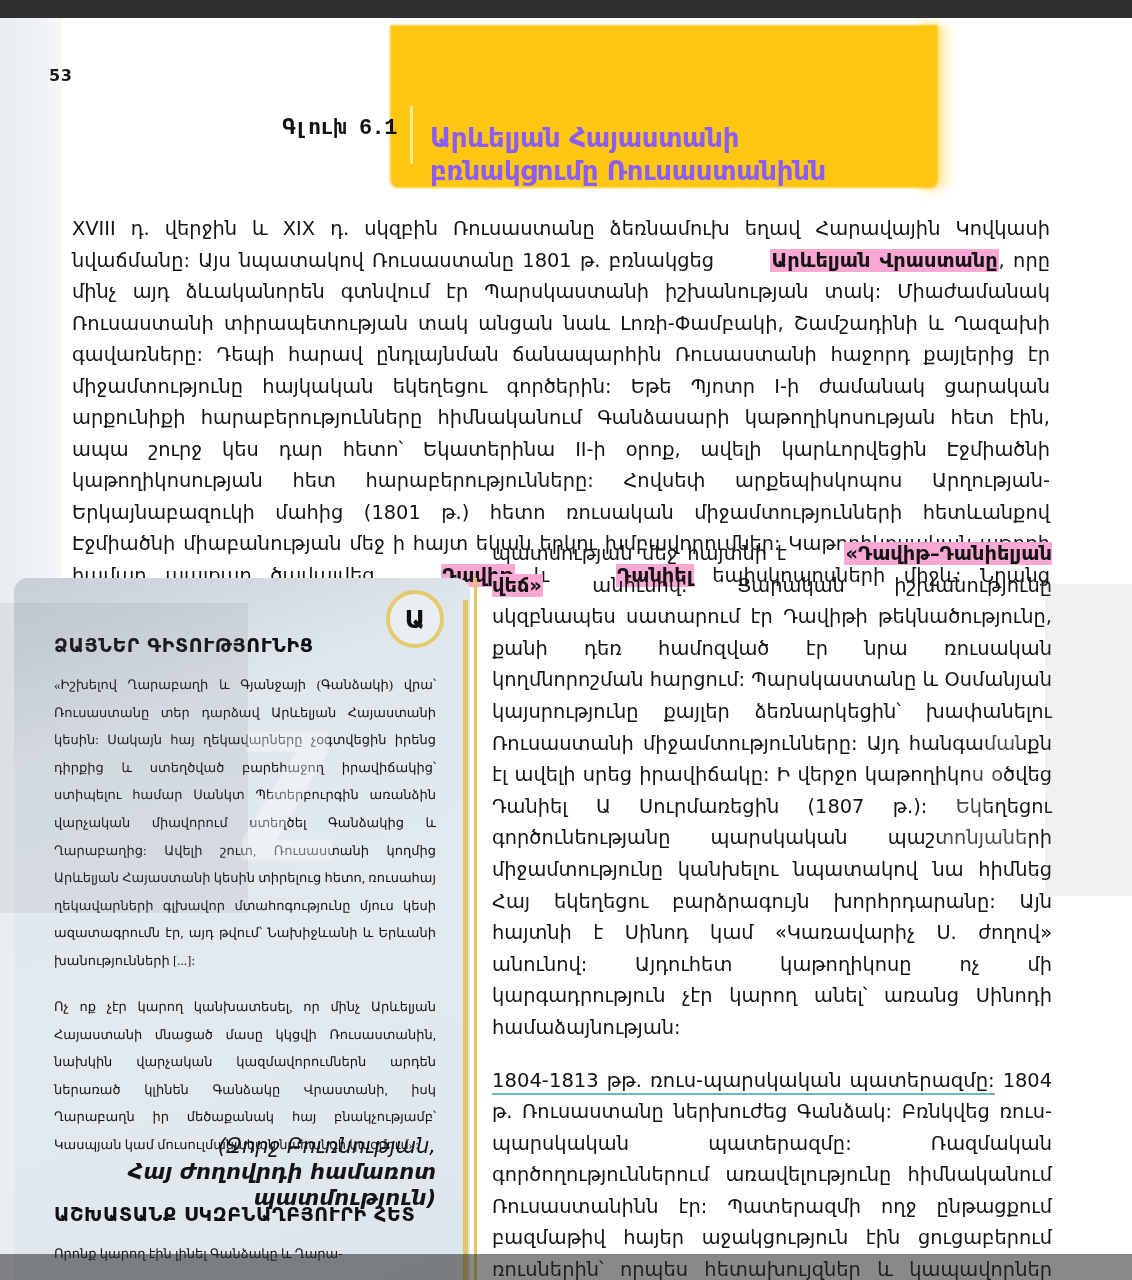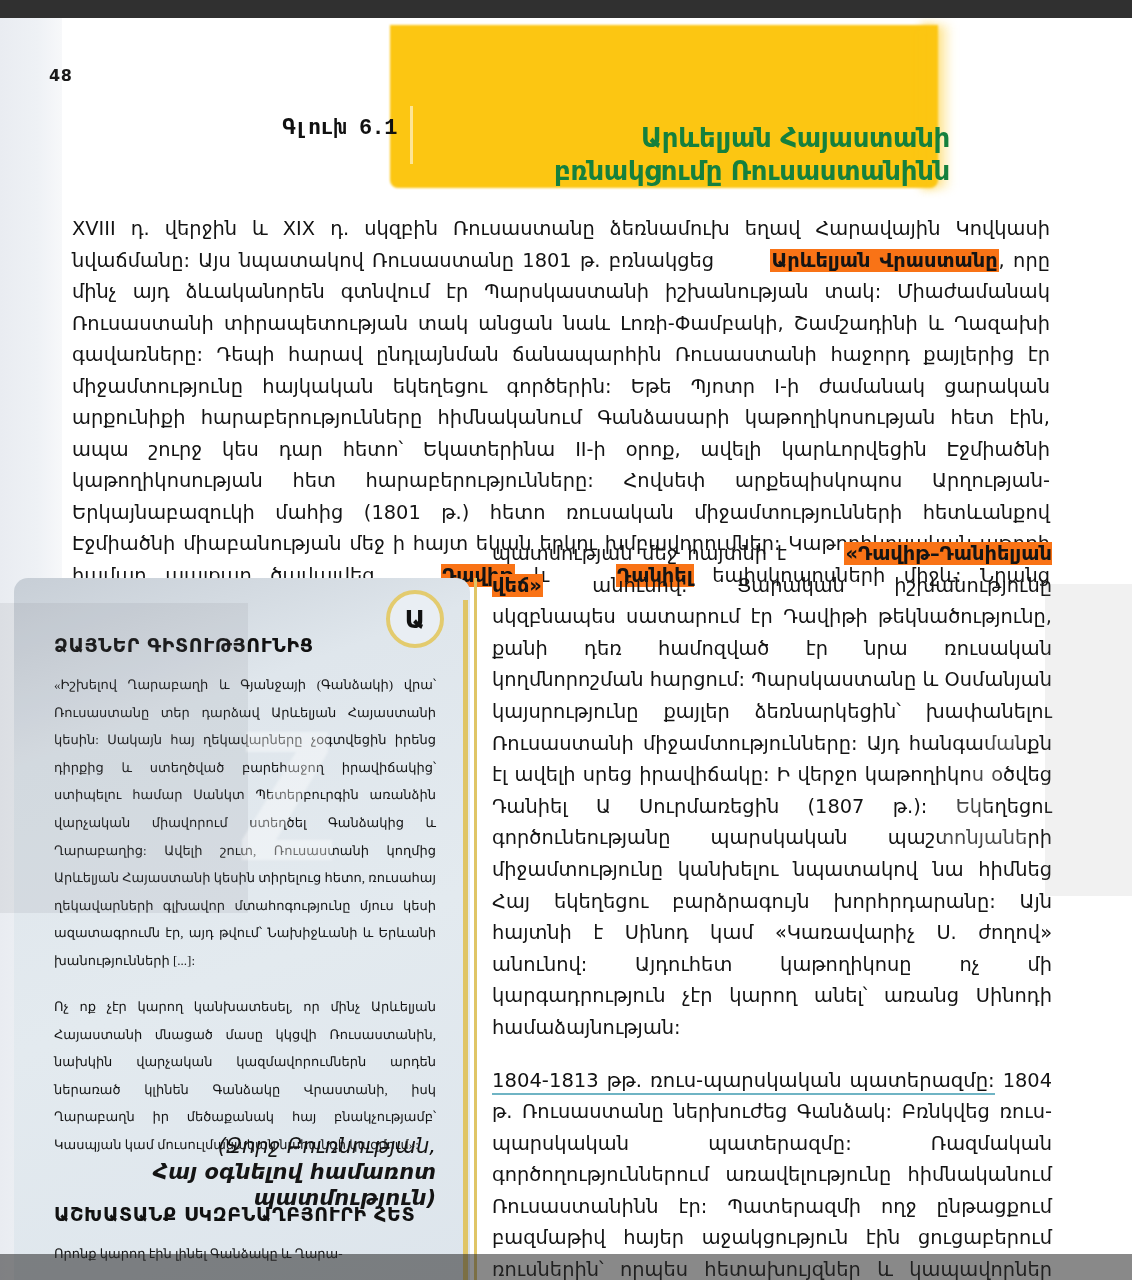--- a/index.html
+++ b/index.html
@@ -112,41 +112,40 @@
 
   .chapter-title {
     position: absolute;
     top: 104px;
     left: 265px;
     width: 520px;
     font-family: "DejaVu Sans", sans-serif;
     font-weight: bold;
     font-size: 26px;
     line-height: 33px;
-    color: #15803d;
+    color: #8b5cf6;
     letter-spacing: -.3px;
-    text-align: right;
   }
 
   
   .intro {
     position: absolute;
     top: 195px;
     left: 72px;
     width: 978px;
     font-family: "DejaVu Sans", sans-serif;
     font-size: 19.4px;
     line-height: 31.5px;
     color: #141414;
     text-align: justify;
     text-justify: inter-word;
   }
 
   .hl {
-    background: #f97316;
+    background: #f9a8d4;
     font-weight: bold;
     padding: 0 1px;
     margin-left: 48px;
   }
 
   
   .col-left {
     position: absolute;
     top: 560px;
     left: 14px;
@@ -312,21 +311,21 @@
 <body>
 
 <div id="viewer">
 
   <div class="chrome-top"></div>
 
   <div class="page">
 
     <div class="page-left-tint"></div>
 
-    <div class="page-number">48</div>
+    <div class="page-number">53</div>
 
     <div class="chapter-header">
       <div class="yellow-block"></div>
       <div class="chapter-num">Գլուխ 6.1</div>
       <div class="chapter-divider"></div>
       <div class="chapter-title">
         <div>Արևելյան Հայաստանի</div>
         <div>բռնակցումը Ռուսաստանինն</div>
       </div>
     </div>
@@ -342,21 +341,21 @@
       <div class="badge">
           <span>Ա</span>
         </div>
 
       <div class="sb-heading h1">ՁԱՅՆԵՐ ԳԻՏՈՒԹՅՈՒՆԻՑ</div>
       <div class="sb-body p1">«Իշխելով Ղարաբաղի և Գյանջայի (Գանձակի) վրա՝ Ռուսաստանը տեր դարձավ Արևելյան Հայաստանի կեսին: Սակայն հայ ղեկավարները չօգտվեցին իրենց դիրքից և ստեղծված բարեհաջող իրավիճակից՝ ստիպելու համար Սանկտ Պետերբուրգին առանձին վարչական միավորում ստեղծել Գանձակից և Ղարաբաղից: Ավելի շուտ, Ռուսաստանի կողմից Արևելյան Հայաստանի կեսին տիրելուց հետո, ռուսահայ ղեկավարների գլխավոր մտահոգությունը մյուս կեսի ազատագրումն էր, այդ թվում՝ Նախիջևանի և Երևանի խանությունների [...]:</div>
       <div class="sb-body p2">Ոչ ոք չէր կարող կանխատեսել, որ մինչ Արևելյան Հայաստանի մնացած մասը կկցվի Ռուսաստանին, նախկին վարչական կազմավորումներն արդեն ներառած կլինեն Գանձակը  Վրաստանի, իսկ Ղարաբաղն իր մեծաքանակ հայ բնակչությամբ՝ Կասպյան կամ մուսուլմանական նահանգի կազմում»:</div>
 
       <div class="sb-attrib">
         <div>(Ջորջ Բուռնության,</div>
-        <div class="work">Հայ օգնելով համառոտ պատմություն)</div>
+        <div class="work">Հայ ժողովրդի համառոտ պատմություն)</div>
       </div>
 
       <div class="sb-heading h2">ԱՇԽԱՏԱՆՔ ՍԿԶԲՆԱՂԲՅՈՒՐԻ ՀԵՏ</div>
       <div class="sb-body p3">Որոնք կարող էին լինել Գանձակը և Ղարա-</div>
     </div>
 
     <div class="col-right">
       <div class="col-right-text"><span>պատմության մեջ հայտնի է </span><span class="hl">«Դավիթ–Դանիելյան վեճ»</span><span> անունով: Ցարական իշխանությունը սկզբնապես սատարում էր Դավիթի թեկնածությունը, քանի դեռ համոզված էր նրա ռուսական կողմնորոշման հարցում: Պարսկաստանը և Օսմանյան կայսրությունը քայլեր ձեռնարկեցին՝ խափանելու Ռուսաստանի միջամտությունները: Այդ հանգամանքն էլ ավելի սրեց իրավիճակը: Ի վերջո կաթողիկոս օծվեց Դանիել Ա Սուրմառեցին (1807 թ.): Եկեղեցու գործունեությանը պարսկական պաշտոնյաների միջամտությունը կանխելու նպատակով նա հիմնեց Հայ եկեղեցու բարձրագույն խորհրդարանը: Այն հայտնի է Սինոդ կամ «Կառավարիչ Ս. ժողով» անունով: Այդուհետ կաթողիկոսը ոչ մի կարգադրություն չէր կարող անել՝ առանց Սինոդի համաձայնության:</span></div>
 
       <div class="rc-gap"></div>

